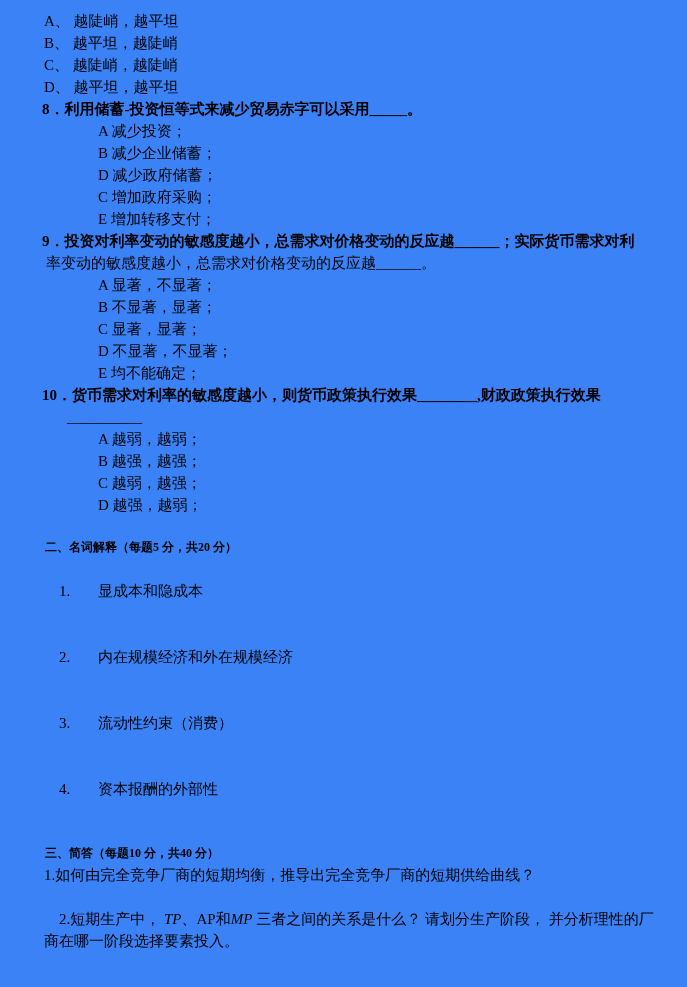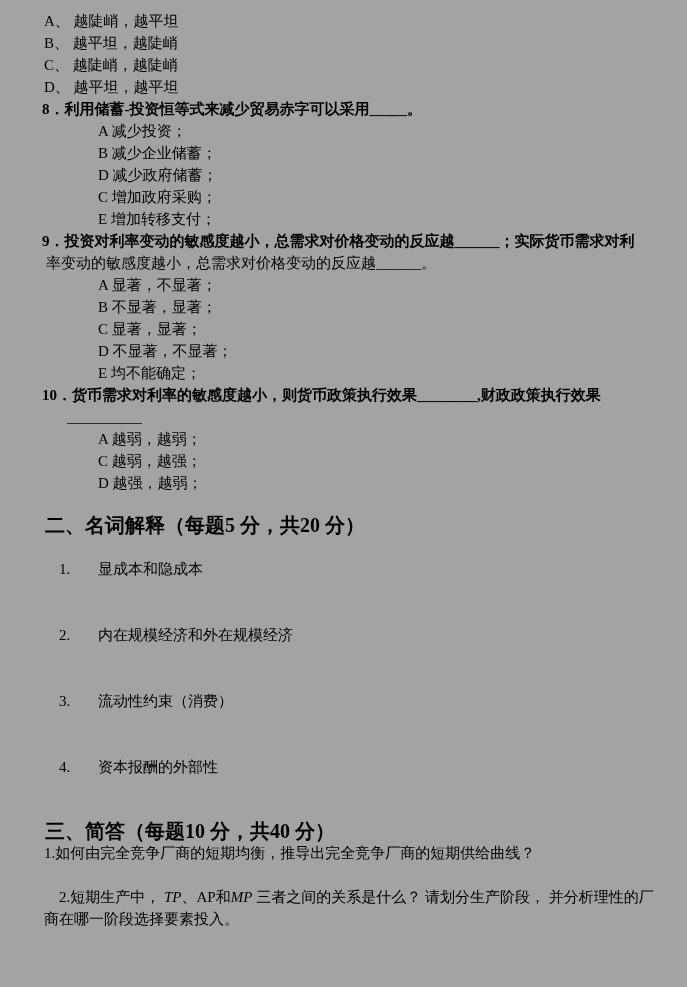--- a/index.html
+++ b/index.html
@@ -4,21 +4,21 @@
 <style>
   html, body {
     margin: 0;
     padding: 0;
     background: #ffffff;
   }
   #page {
     position: relative;
     width: 687px;
     height: 987px;
-    background: #a3a3a3;
+    background: #3b82f6;
     color: #000000;
     font-family: "Liberation Serif", "DejaVu Serif", serif;
     font-size: 15px;
     overflow: hidden;
     box-sizing: border-box;
     padding-top: 10px;
   }
   .line {
     line-height: 22px;
     white-space: pre-wrap;
@@ -26,21 +26,21 @@
   }
   
   .ind-opt-top  { padding-left: 44px; }   
   .ind-q        { padding-left: 42px; padding-right: 22px; font-weight: bold; }   
   .ind-q2       { padding-left: 46px; padding-right: 6px; }   
   .ind-sub      { padding-left: 98px; }   
   .ind-blank    { padding-left: 67px; }   
   .ind-item     { padding-left: 44px; padding-right: 20px; }   
   .sec-title {
     font-weight: bold;
-    font-size: 20px;
+    font-size: 12px;
     padding-left: 45px;
     line-height: 22px;
     white-space: pre-wrap;
   }
   .num-col {
     display: inline-block;
     width: 39px;
   }
   .math {
     font-family: "Liberation Serif", "DejaVu Serif", serif;
@@ -74,20 +74,21 @@
   <div class="line ind-q2">率变动的敏感度越小，总需求对价格变动的反应越______。</div>
   <div class="line ind-sub">A 显著，不显著；</div>
   <div class="line ind-sub">B 不显著，显著；</div>
   <div class="line ind-sub">C 显著，显著；</div>
   <div class="line ind-sub">D 不显著，不显著；</div>
   <div class="line ind-sub">E 均不能确定；</div>
 
   <div class="line ind-q">10．货币需求对利率的敏感度越小，则货币政策执行效果________,财政政策执行效果</div>
   <div class="line ind-blank">__________</div>
   <div class="line ind-sub">A 越弱，越弱；</div>
+  <div class="line ind-sub">B 越强，越强；</div>
   <div class="line ind-sub">C 越弱，越强；</div>
   <div class="line ind-sub">D 越强，越弱；</div>
 
   <div class="sec-title gap-sec2">二、名词解释（每题5 分，共20 分）</div>
   <div class="line ind-item">
     <span class="num-col">1.</span><span>显成本和隐成本</span>
   </div>
   <div class="line ind-item">
     <span class="num-col">2.</span><span>内在规模经济和外在规模经济</span>
   </div>

